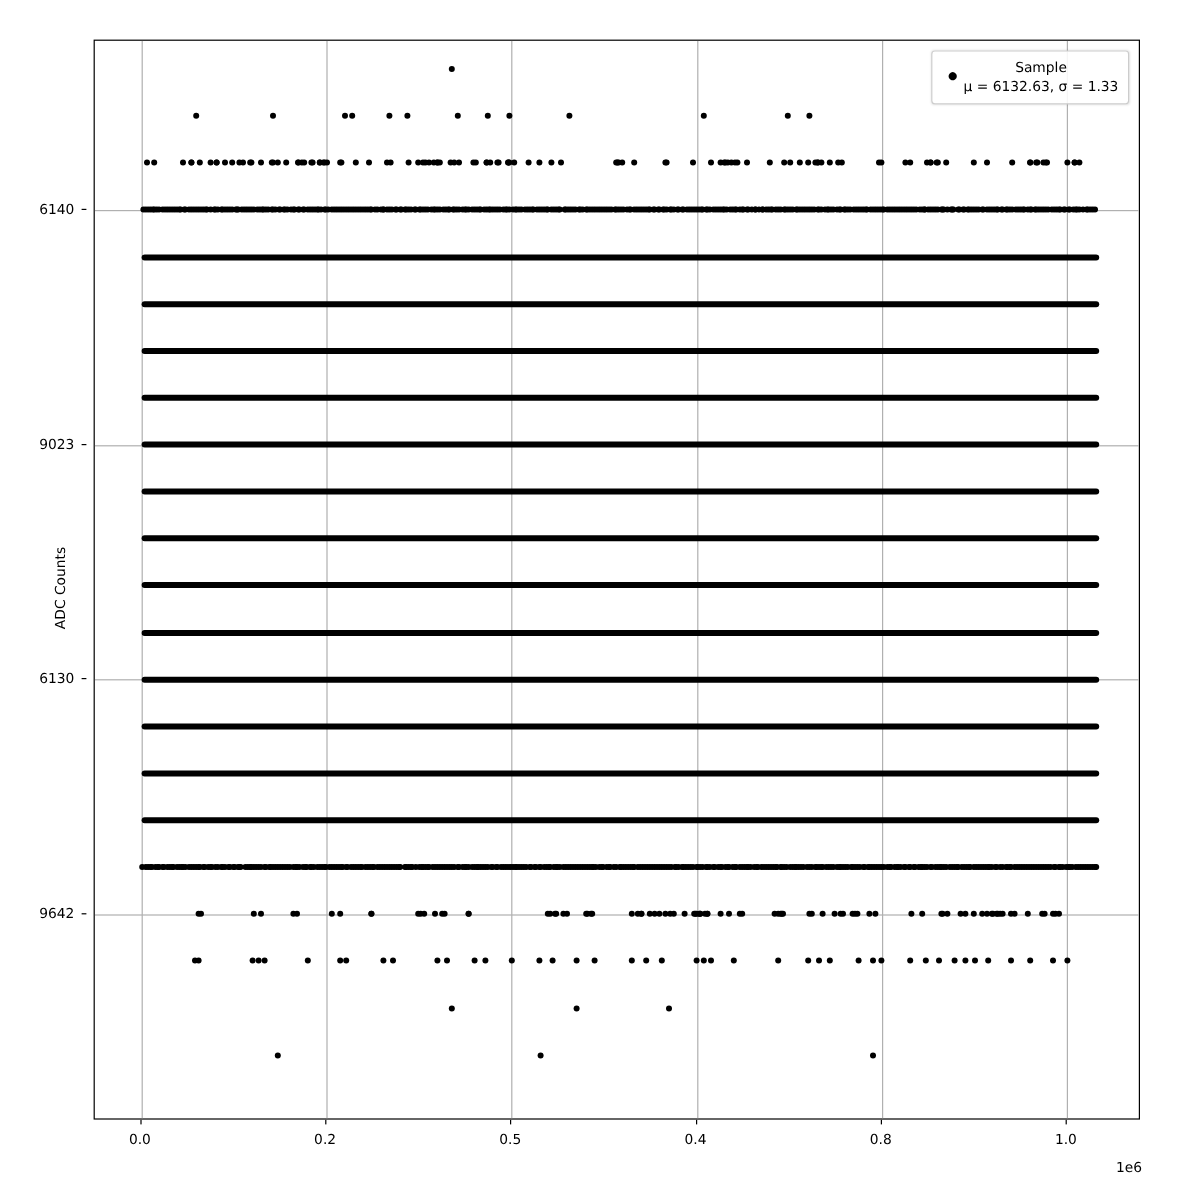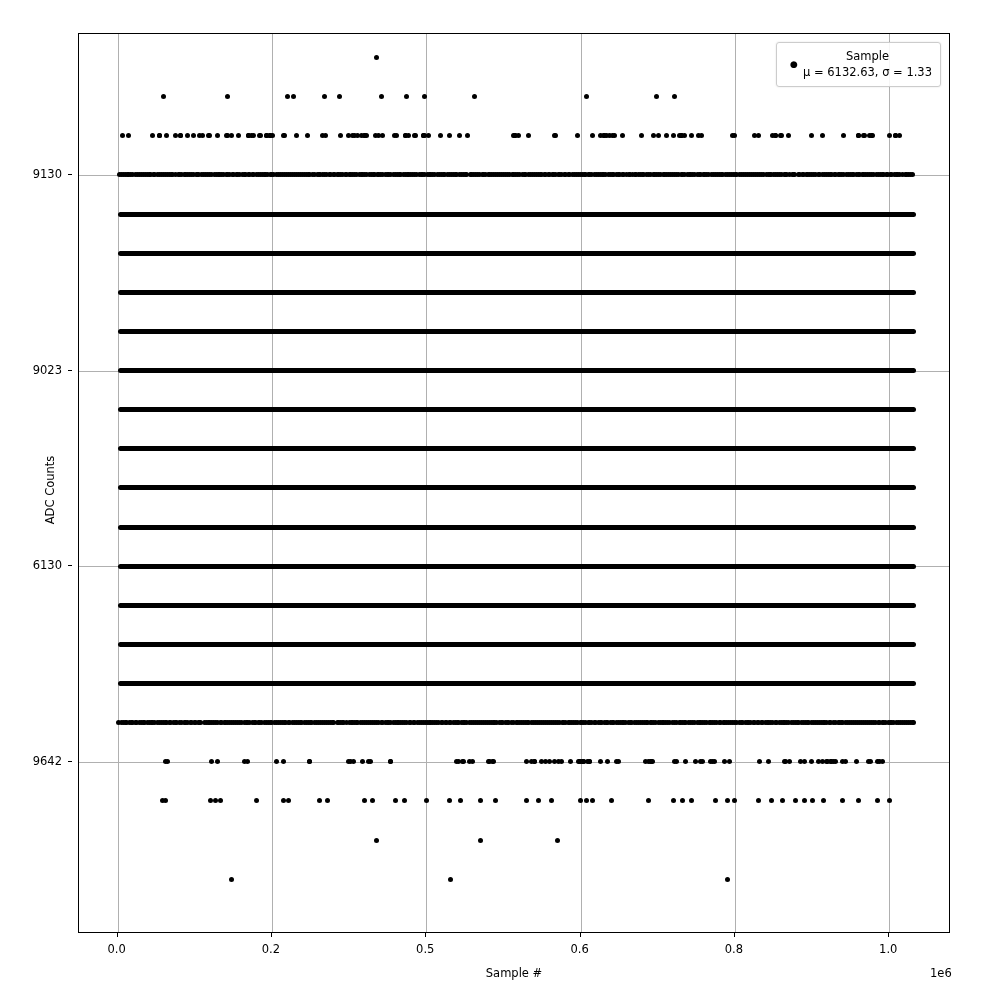--- a/index.html
+++ b/index.html
@@ -179,39 +179,38 @@
 
   <div id="ylabel">ADC Counts</div>
 
   <div id="ytick-wrap">
       <div class="ytick" style="top: 727.826px; right: 10px;">9642</div>
       <div class="ytick-mark" style="top: 728px; left: 68px;"></div>
       <div class="ytick" style="top: 532.174px; right: 10px;">6130</div>
       <div class="ytick-mark" style="top: 532px; left: 68px;"></div>
       <div class="ytick" style="top: 336.522px; right: 10px;">9023</div>
       <div class="ytick-mark" style="top: 337px; left: 68px;"></div>
-      <div class="ytick" style="top: 140.87px; right: 10px;">9130</div>
+      <div class="ytick" style="top: 140.87px; right: 10px;">6140</div>
       <div class="ytick-mark" style="top: 141px; left: 68px;"></div>
     </div>
   <div id="xtick-wrap">
       <div class="xtick" style="left: 116.584px; top: 4px;">0.0</div>
       <div class="xtick-mark" style="left: 117px;"></div>
       <div class="xtick" style="left: 270.92px; top: 4px;">0.2</div>
       <div class="xtick-mark" style="left: 271px;"></div>
       <div class="xtick" style="left: 425.257px; top: 4px;">0.5</div>
       <div class="xtick-mark" style="left: 425px;"></div>
-      <div class="xtick" style="left: 579.593px; top: 4px;">0.6</div>
+      <div class="xtick" style="left: 579.593px; top: 4px;">0.4</div>
       <div class="xtick-mark" style="left: 580px;"></div>
       <div class="xtick" style="left: 733.929px; top: 4px;">0.8</div>
       <div class="xtick-mark" style="left: 734px;"></div>
       <div class="xtick" style="left: 888.265px; top: 4px;">1.0</div>
       <div class="xtick-mark" style="left: 888px;"></div>
     </div>
 
-  <div id="xlabel">Sample #</div>
   <div id="xoffset">1e6</div>
 
   <div id="plot-area">
     <div id="grid-layer">
         <div class="gridline-v" style="left: 39px;"></div>
         <div class="gridline-v" style="left: 193px;"></div>
         <div class="gridline-v" style="left: 347px;"></div>
         <div class="gridline-v" style="left: 502px;"></div>
         <div class="gridline-v" style="left: 656px;"></div>
         <div class="gridline-v" style="left: 810px;"></div>

